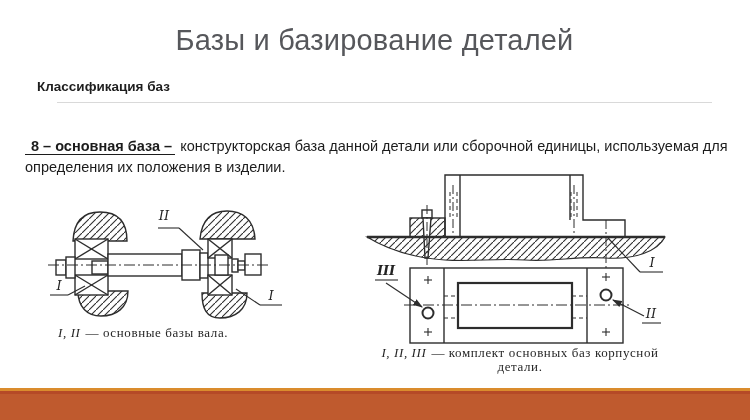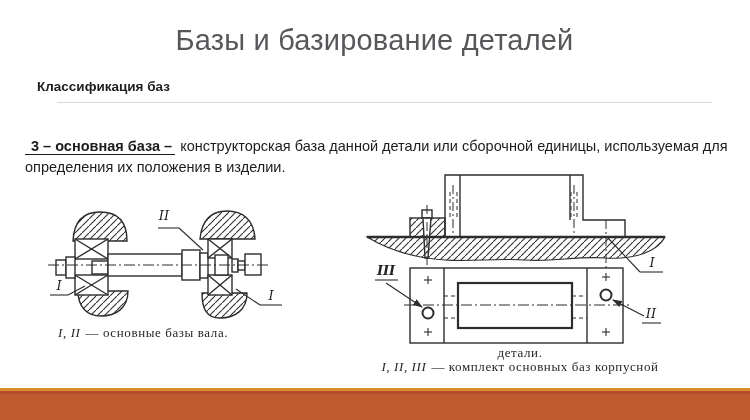--- a/index.html
+++ b/index.html
@@ -50,21 +50,21 @@
 </head>
 <body>
 
 <div class="slide">
 
   <div class="title">Базы и базирование деталей</div>
 
   <div class="heading1">Классификация баз</div>
   <div class="divider"></div>
 
-  <div class="paragraph"><span class="lead">3 – основная база –</span><span>конструкторская база данной детали или сборочной единицы, используемая для определения их положения в изделии.</span>
+  <div class="paragraph"><span class="lead">8 – основная база –</span><span>конструкторская база данной детали или сборочной единицы, используемая для определения их положения в изделии.</span>
   </div>
 
   <svg style="left:40px;top:205px;" width="270" height="140" viewBox="0 0 270 140">
     <defs>
       <pattern id="h1" width="7" height="7" patternUnits="userSpaceOnUse">
         <path d="M0 7 L7 0" stroke="#2d2d2d" stroke-width="1.1"></path>
       </pattern>
       <marker id="arw" markerWidth="9" markerHeight="7" refX="8" refY="3.5" orient="auto">
         <polygon points="0,0.5 9,3.5 0,6.5" fill="#2d2d2d"></polygon>
       </marker>
@@ -183,18 +183,18 @@
         <line x1="26" y1="118" x2="62" y2="142" marker-end="url(#arw)"></line>
         <line x1="282" y1="158" x2="301" y2="158"></line>
         <line x1="284" y1="151" x2="253" y2="135" marker-end="url(#arw)"></line>
       </g>
     </g>
   </svg>
   <div class="fig-label" style="left:374px;top:264px;width:24px;font-weight:bold;">III</div>
   <div class="fig-label" style="left:642px;top:256px;width:20px;">I</div>
   <div class="fig-label" style="left:642px;top:307px;width:18px;">II</div>
   <div class="fig-caption caption-right">
+    <div><span class="cap-nums">I, II, III</span><span>— комплект основных баз корпусной</span></div>
     <div>детали.</div>
-    <div><span class="cap-nums">I, II, III</span><span>— комплект основных баз корпусной</span></div>
   </div>
 
   <div class="bottom-bar"></div>
 </div>
 
 </body></html>

